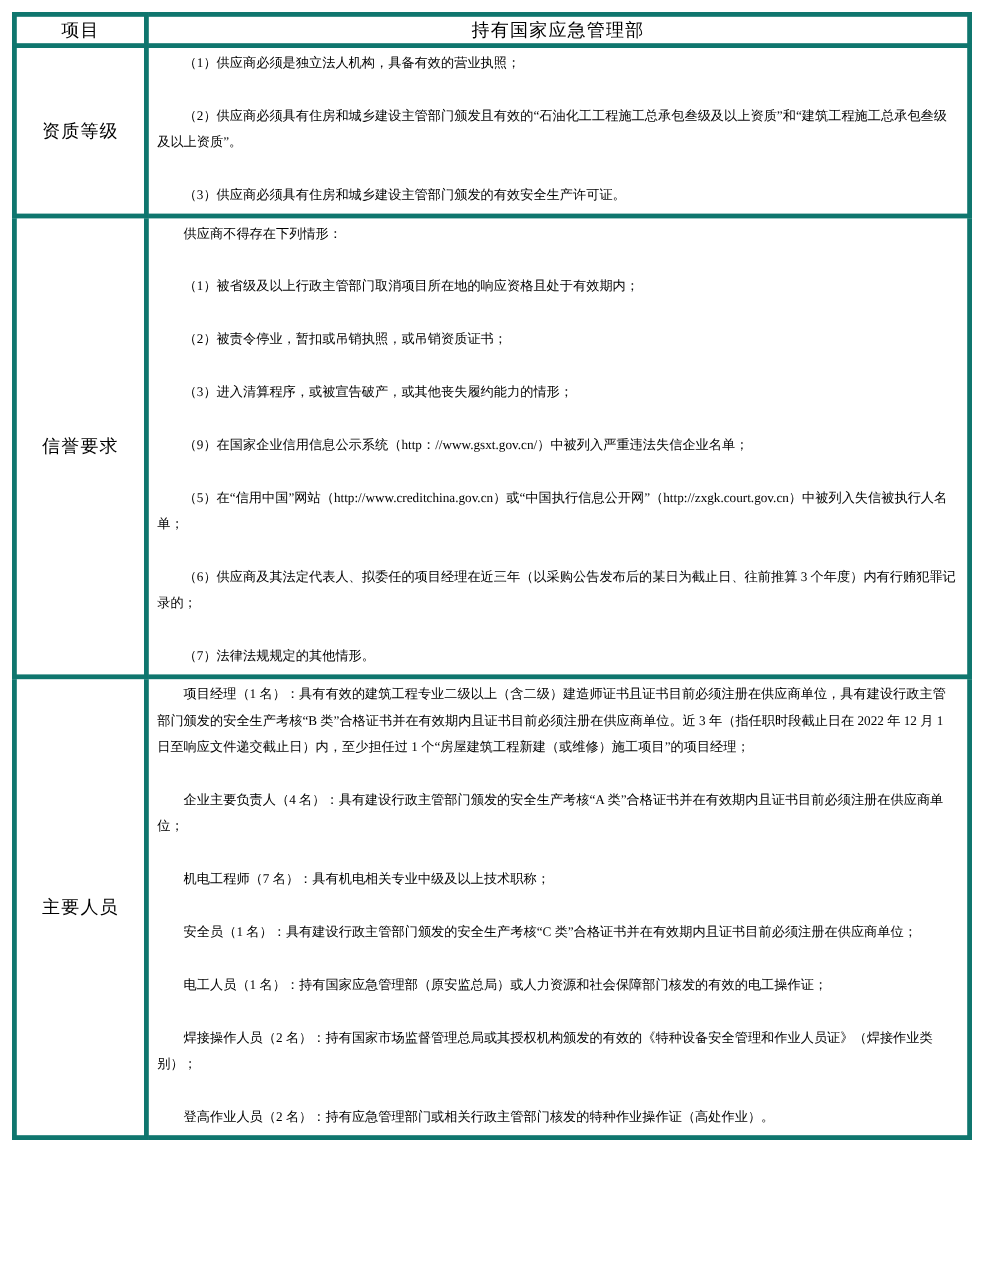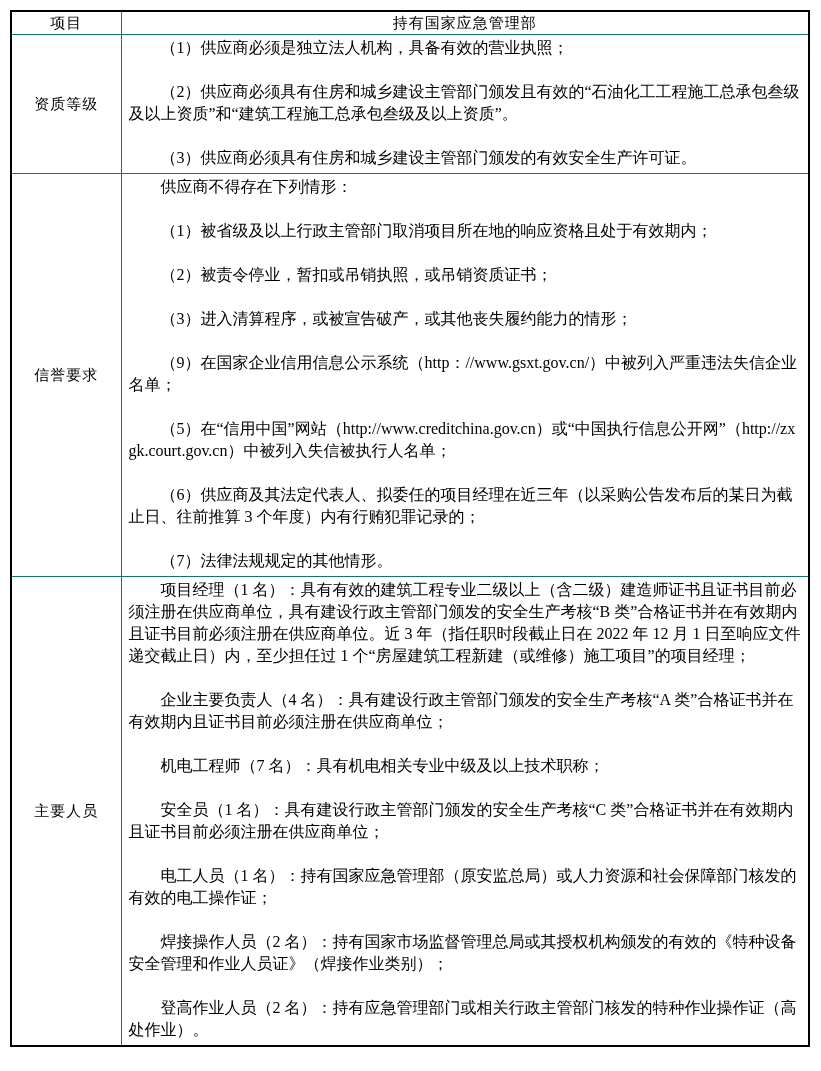--- a/index.html
+++ b/index.html
@@ -18,40 +18,40 @@
     overflow: hidden;
   }
   table.req-table {
     width: 800px;
     border-collapse: collapse;
     table-layout: fixed;
     border: 2px solid #000000;
   }
   table.req-table th,
   table.req-table td {
-    border: 1px solid #0f766e;
+    border: 4px solid #0f766e;
     vertical-align: middle;
   }
   th.hdr {
     font-size: 15px;
     font-weight: normal;
     text-align: center;
     height: 20px;
     padding: 1px 2px;
     letter-spacing: 1px;
   }
   td.label-cell {
     text-align: center;
     font-size: 15px;
     letter-spacing: 1px;
     padding: 20px;
   }
   td.content-cell {
     padding: 2px 7px 4px 7px;
-    font-size: 16px;
+    font-size: 11px;
     line-height: 22px;
     text-align: left;
     word-break: break-all;
     vertical-align: top;
   }
   td.content-cell p.para {
     margin: 22px 0 0 0;
     text-indent: 2em;
   }
   td.content-cell p.para:first-child {

